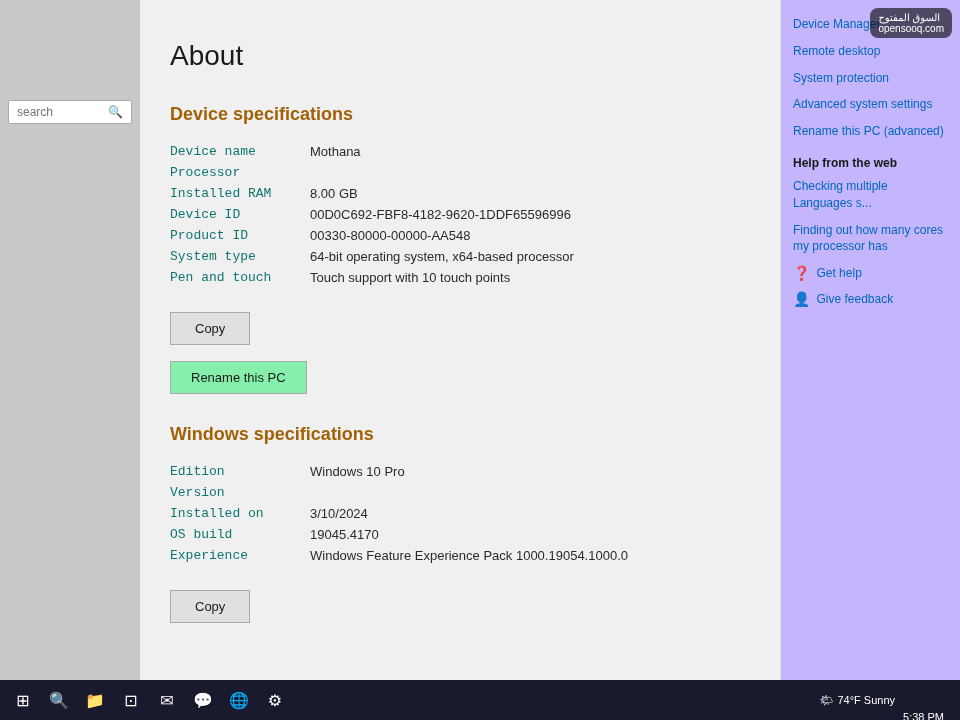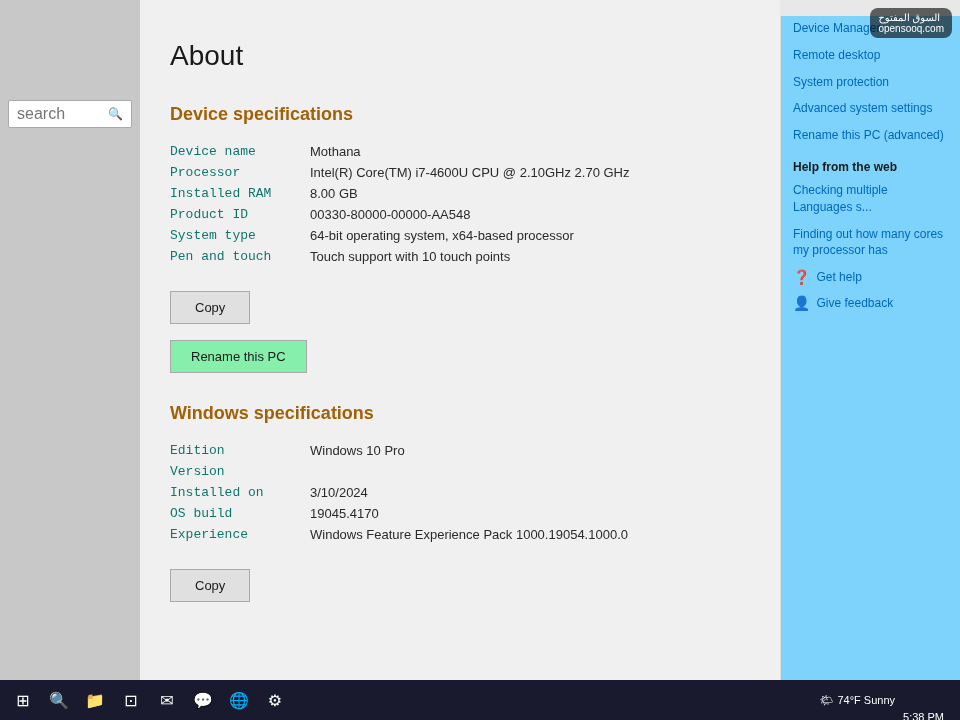--- a/index.html
+++ b/index.html
@@ -82,21 +82,21 @@
       align-items: center;
       background: white;
       border: 1px solid #aaa;
       padding: 4px 8px;
       border-radius: 2px;
     }
     .search-box input {
       border: none;
       outline: none;
       background: transparent;
-      font-size: 16px;
+      font-size: 12px;
       width: 100%;
     }
     .search-icon-sm {
       font-size: 12px;
       color: #555;
     }
 
     
     .main-content {
       position: absolute;
@@ -165,25 +165,24 @@
       color: #1a1a1a;
     }
 
     
     .right-panel {
       position: absolute;
       right: 0;
       top: 0;
       width: 180px;
       height: calc(100% - 40px);
-      background: #7dd3fc;
-      padding: 4px 12px;
+      background: #c4b5fd;
+      padding: 16px 12px;
       border-left: 1px solid #ddd;
       overflow-y: auto;
-      margin-top: 16px;
     }
 
     .right-link {
       display: block;
       font-size: 12px;
       color: #0067c0;
       margin-bottom: 10px;
       cursor: pointer;
       text-decoration: none;
       line-height: 1.4;
@@ -245,25 +244,28 @@
 
   
   <h2 class="section-title">Device specifications</h2>
   <div class="spec-table" id="device-specs-rows">
       <div class="spec-row">
         <span class="spec-label">Device name</span>
         <span class="spec-value">Mothana</span>
       </div>
       <div class="spec-row">
         <span class="spec-label">Processor</span>
-        <span class="spec-value">Intel(R) Core(TM) i7-4600U CPU @ 2.10GHz   2.70 GHz</span>
       </div>
       <div class="spec-row">
         <span class="spec-label">Installed RAM</span>
         <span class="spec-value">8.00 GB</span>
+      </div>
+      <div class="spec-row">
+        <span class="spec-label">Device ID</span>
+        <span class="spec-value">00D0C692-FBF8-4182-9620-1DDF65596996</span>
       </div>
       <div class="spec-row">
         <span class="spec-label">Product ID</span>
         <span class="spec-value">00330-80000-00000-AA548</span>
       </div>
       <div class="spec-row">
         <span class="spec-label">System type</span>
         <span class="spec-value">64-bit operating system, x64-based processor</span>
       </div>
       <div class="spec-row">

